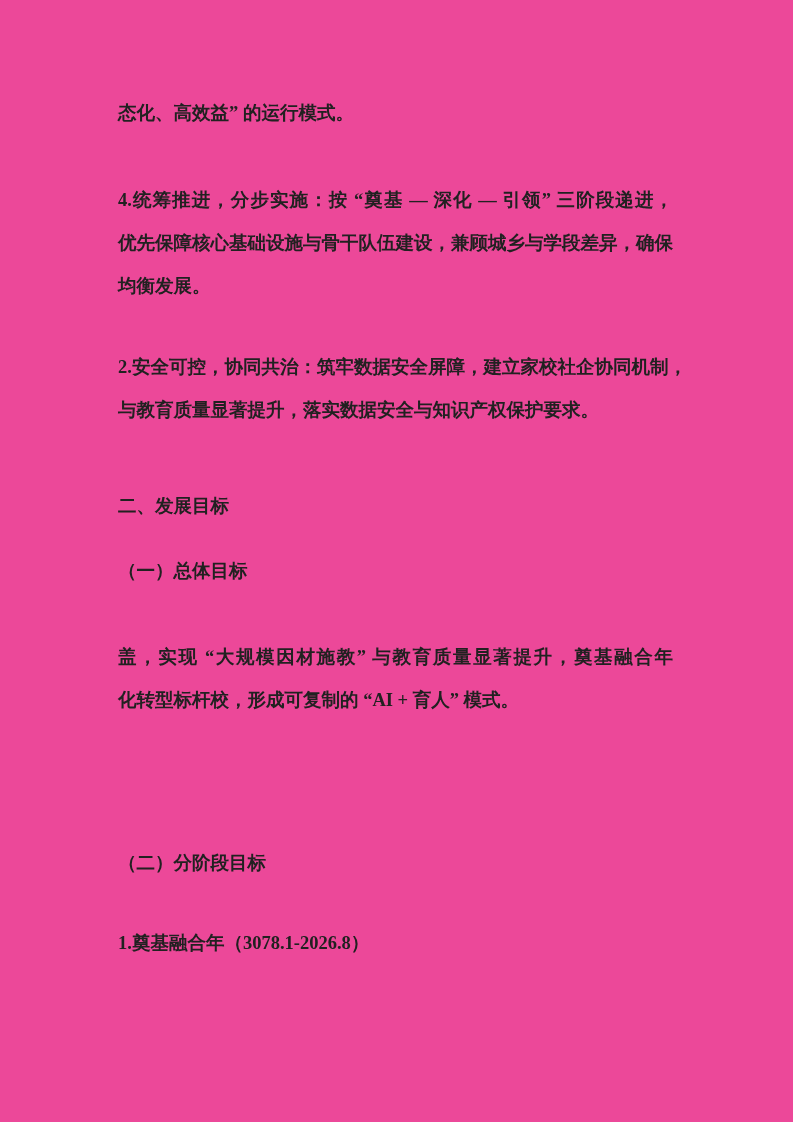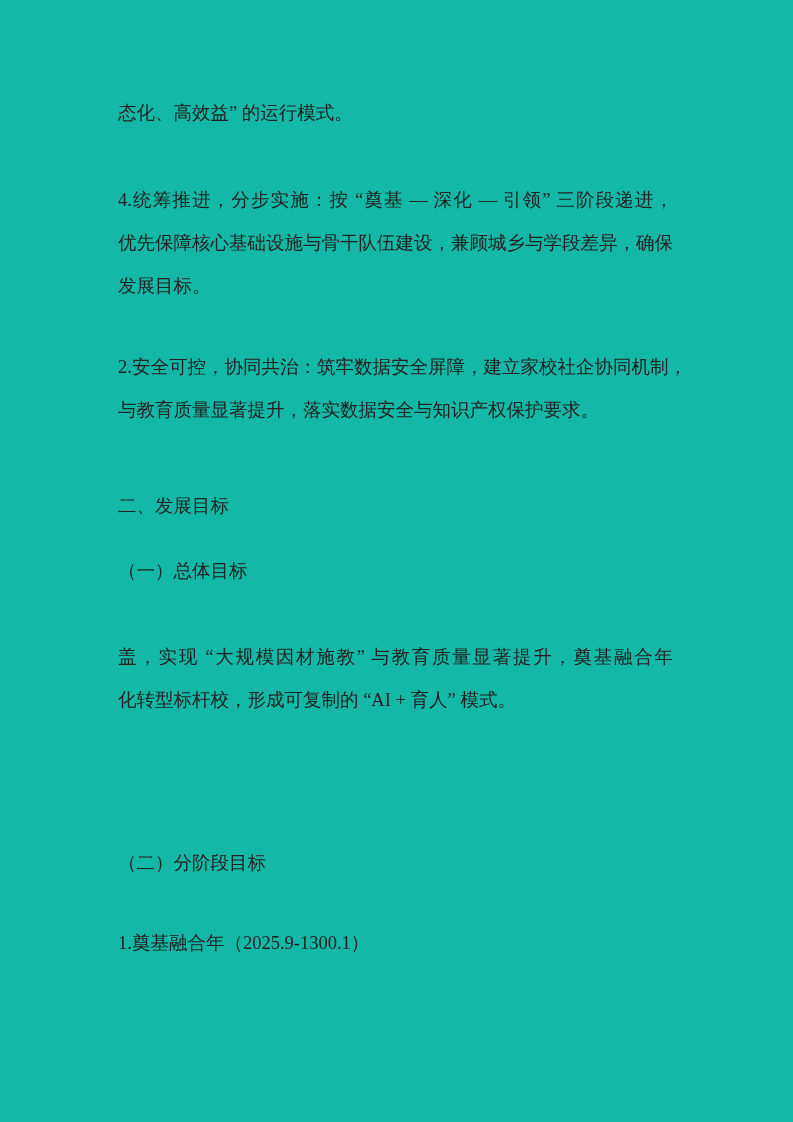--- a/index.html
+++ b/index.html
@@ -12,21 +12,22 @@
     height: 1122px;
     position: relative;
     overflow: hidden;
     font-family: "Liberation Serif", "DejaVu Serif", serif;
   }
   .page {
     position: absolute;
     left: 0; top: 0;
     width: 793px;
     height: 1122px;
-    background: #14b8a6;
+    background: #ec4899;
+    font-weight: bold;
   }
   .para {
     position: absolute;
     left: 118px;
     width: 555px;
   }
   .line {
     display: block;
     height: 43px;
     line-height: 43px;
@@ -49,21 +50,21 @@
 
 <div class="page">
 
   <div class="para" style="top:92px">
     <span class="line open">态化、高效益” 的运行模式。</span>
   </div>
 
   <div class="para" style="top:179px">
     <span class="line fill">4.统筹推进，分步实施：按 “奠基 — 深化 — 引领” 三阶段递进，</span>
     <span class="line fill">优先保障核心基础设施与骨干队伍建设，兼顾城乡与学段差异，确保</span>
-    <span class="line open">发展目标。</span>
+    <span class="line open">均衡发展。</span>
   </div>
 
   <div class="para" style="top:346px">
     <span class="line fill">2.安全可控，协同共治：筑牢数据安全屏障，建立家校社企协同机制，</span>
     <span class="line open">与教育质量显著提升，落实数据安全与知识产权保护要求。</span>
   </div>
 
   <div class="para" style="top:485px">
     <span class="line open">二、发展目标</span>
   </div>
@@ -75,16 +76,16 @@
   <div class="para" style="top:636px">
     <span class="line fill">盖，实现 “大规模因材施教” 与教育质量显著提升，奠基融合年</span>
     <span class="line open">化转型标杆校，形成可复制的 “AI + 育人” 模式。</span>
   </div>
 
   <div class="para" style="top:842px">
     <span class="line open">（二）分阶段目标</span>
   </div>
 
   <div class="para" style="top:922px">
-    <span class="line open">1.奠基融合年（2025.9-1300.1）</span>
+    <span class="line open">1.奠基融合年（3078.1-2026.8）</span>
   </div>
 
 </div>
 
 </body></html>

